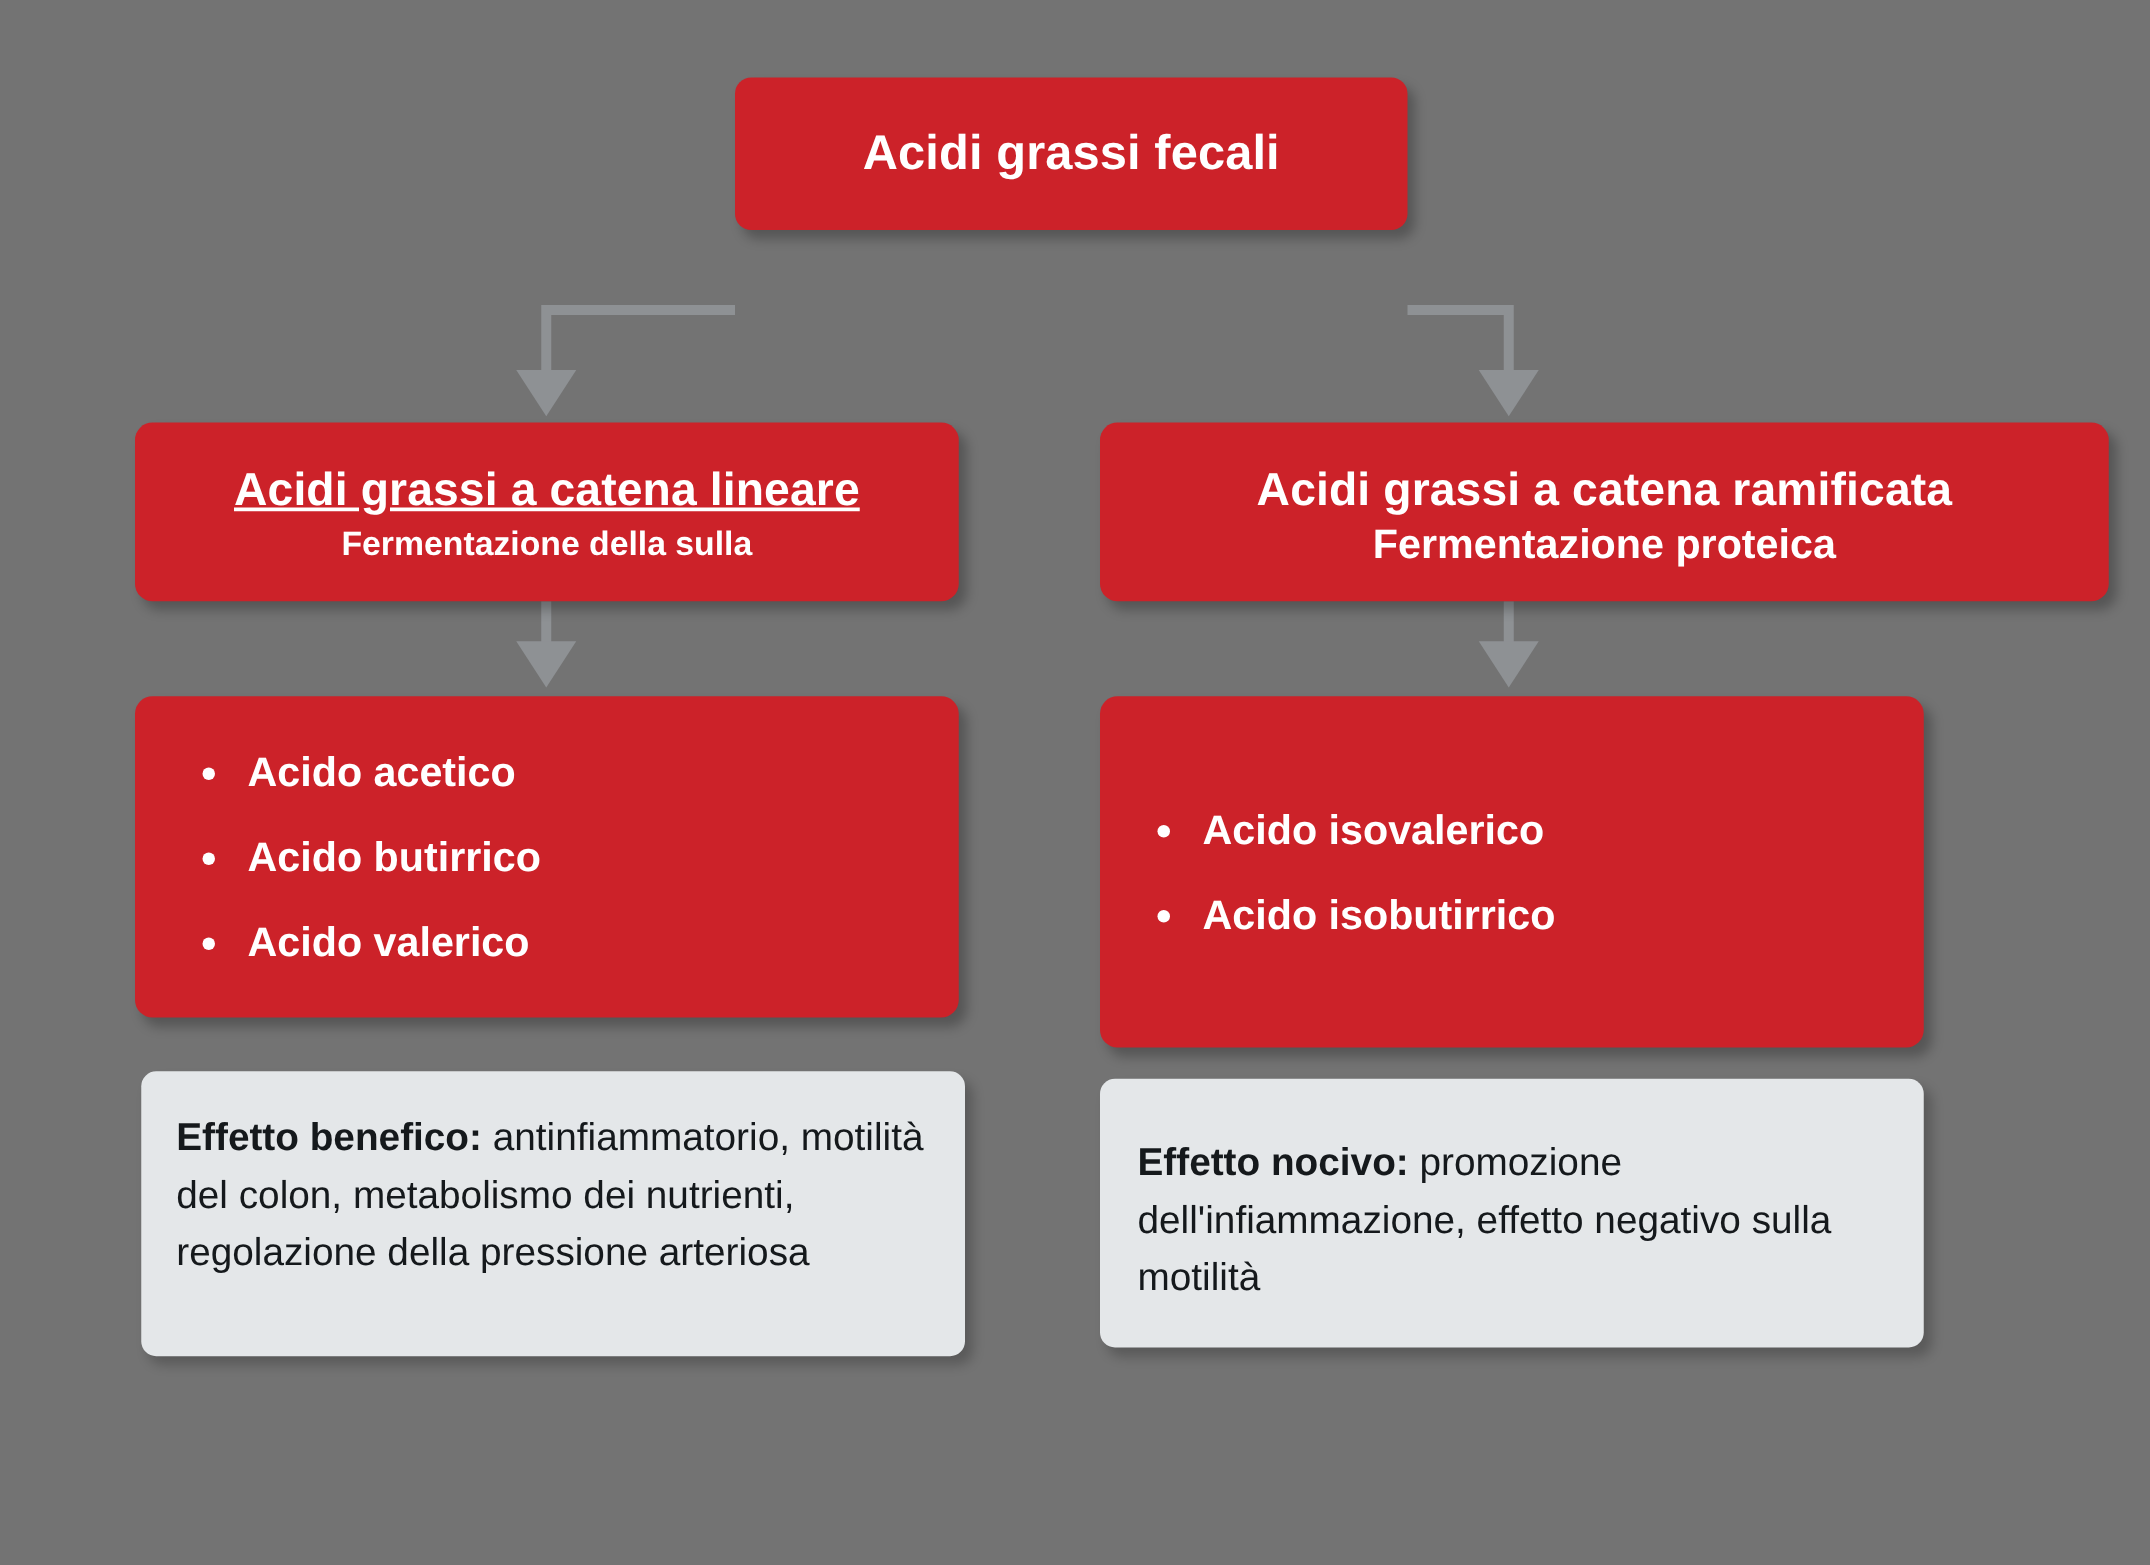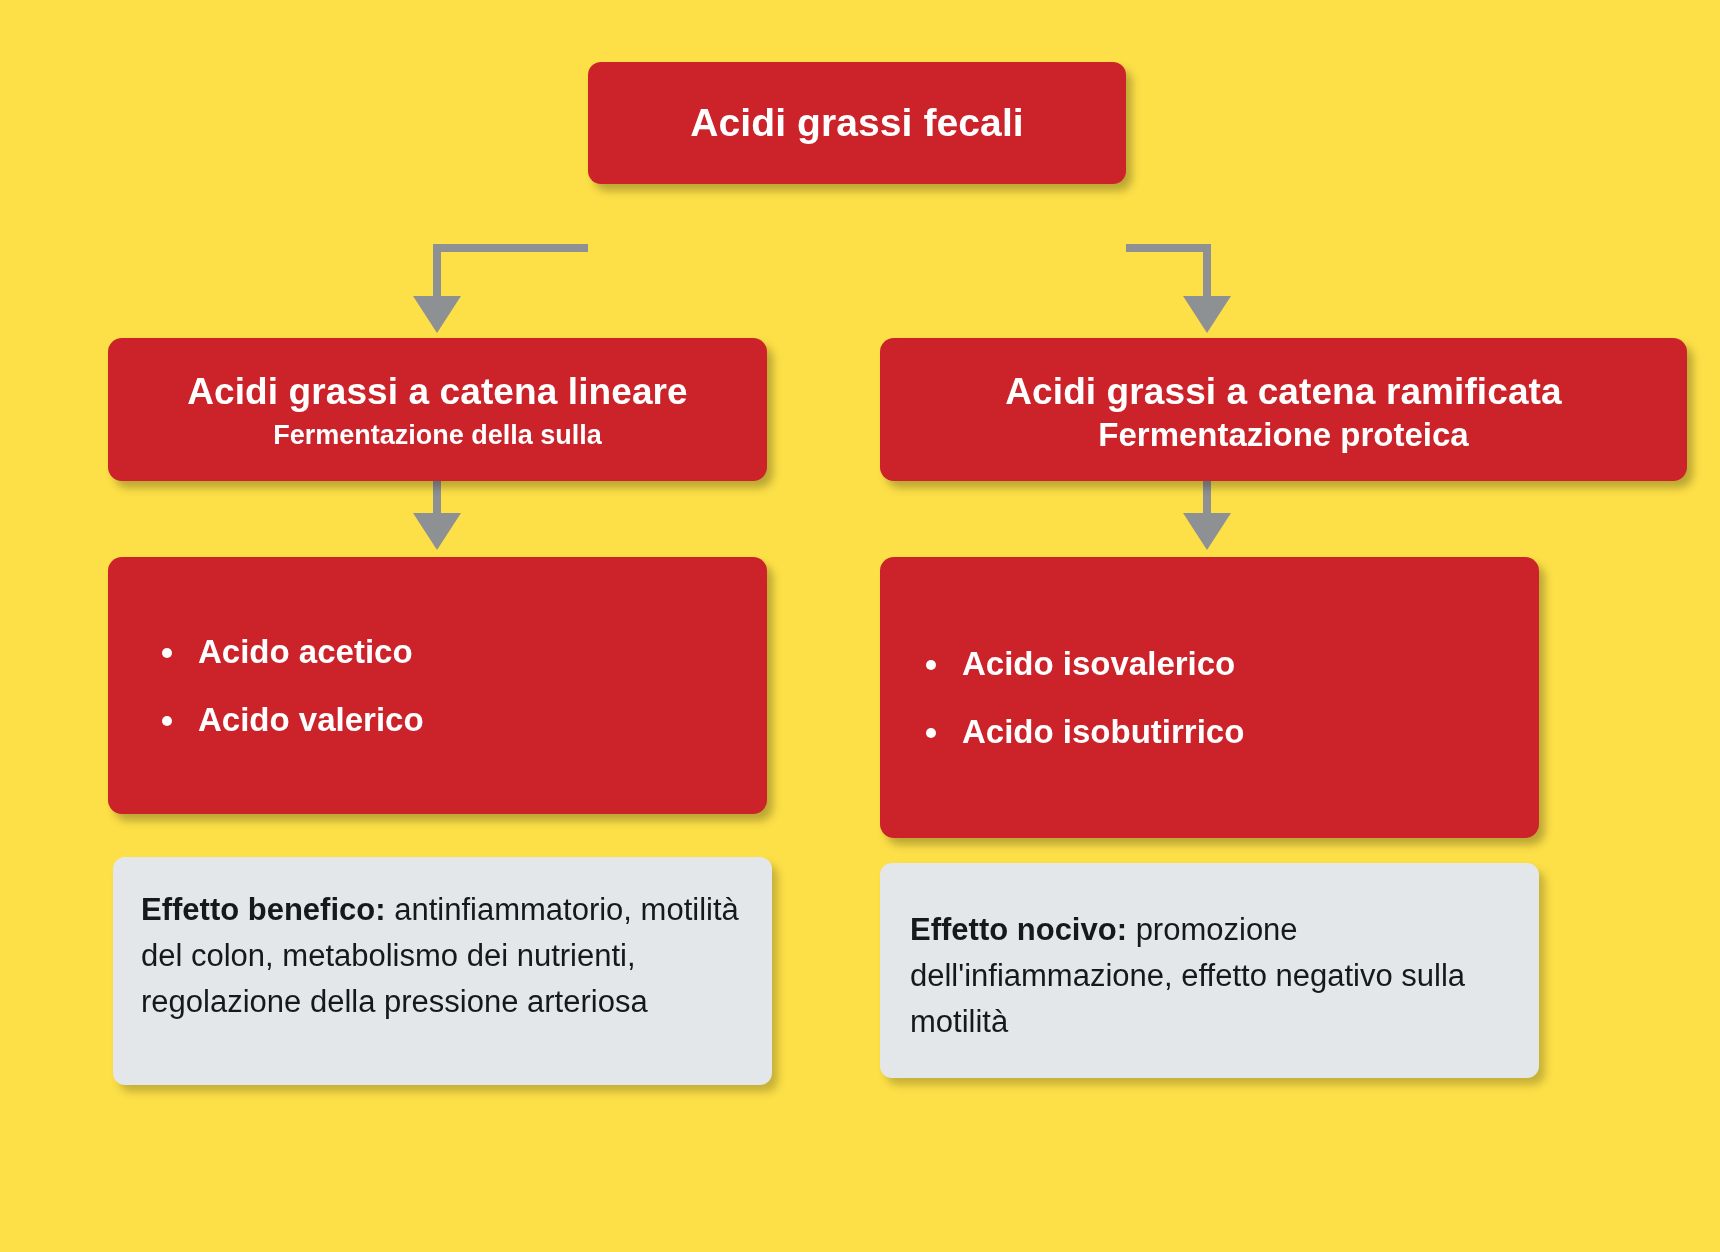--- a/index.html
+++ b/index.html
@@ -7,21 +7,21 @@
     padding: 0;
     background: #ffffff;
   }
   body {
     font-family: "Liberation Sans", sans-serif;
   }
   #canvas {
     position: relative;
     width: 1720px;
     height: 1252px;
-    background: #fde047;
+    background: #737373;
     overflow: hidden;
   }
 
   
   #connectors {
     position: absolute;
     left: 0;
     top: 0;
     width: 1720px;
     height: 1252px;
@@ -83,21 +83,21 @@
     left: 108px;
     top: 338px;
     width: 659px;
     height: 143px;
     display: flex;
     flex-direction: column;
     align-items: center;
     justify-content: center;
     padding-top: 4px;
   }
-  #node-linear .title { font-size: 37px; line-height: 44px; }
+  #node-linear .title { font-size: 37px; line-height: 44px; text-decoration: underline; }
   #node-linear .subtitle { font-size: 27px; line-height: 38px; margin-top: 2px; }
 
   
   #node-branched {
     left: 880px;
     top: 338px;
     width: 807px;
     height: 143px;
     display: flex;
     flex-direction: column;
@@ -215,20 +215,21 @@
   </div>
 
   <div class="node" id="node-branched">
     <div class="title">Acidi grassi a catena ramificata</div>
     <div class="subtitle">Fermentazione proteica</div>
   </div>
 
   <div class="node" id="node-linear-list">
     <ul class="bullets">
       <li>Acido acetico</li>
+      <li>Acido butirrico</li>
       <li>Acido valerico</li>
     </ul>
   </div>
 
   <div class="node" id="node-branched-list">
     <ul class="bullets">
       <li>Acido isovalerico</li>
       <li>Acido isobutirrico</li>
     </ul>
   </div>

